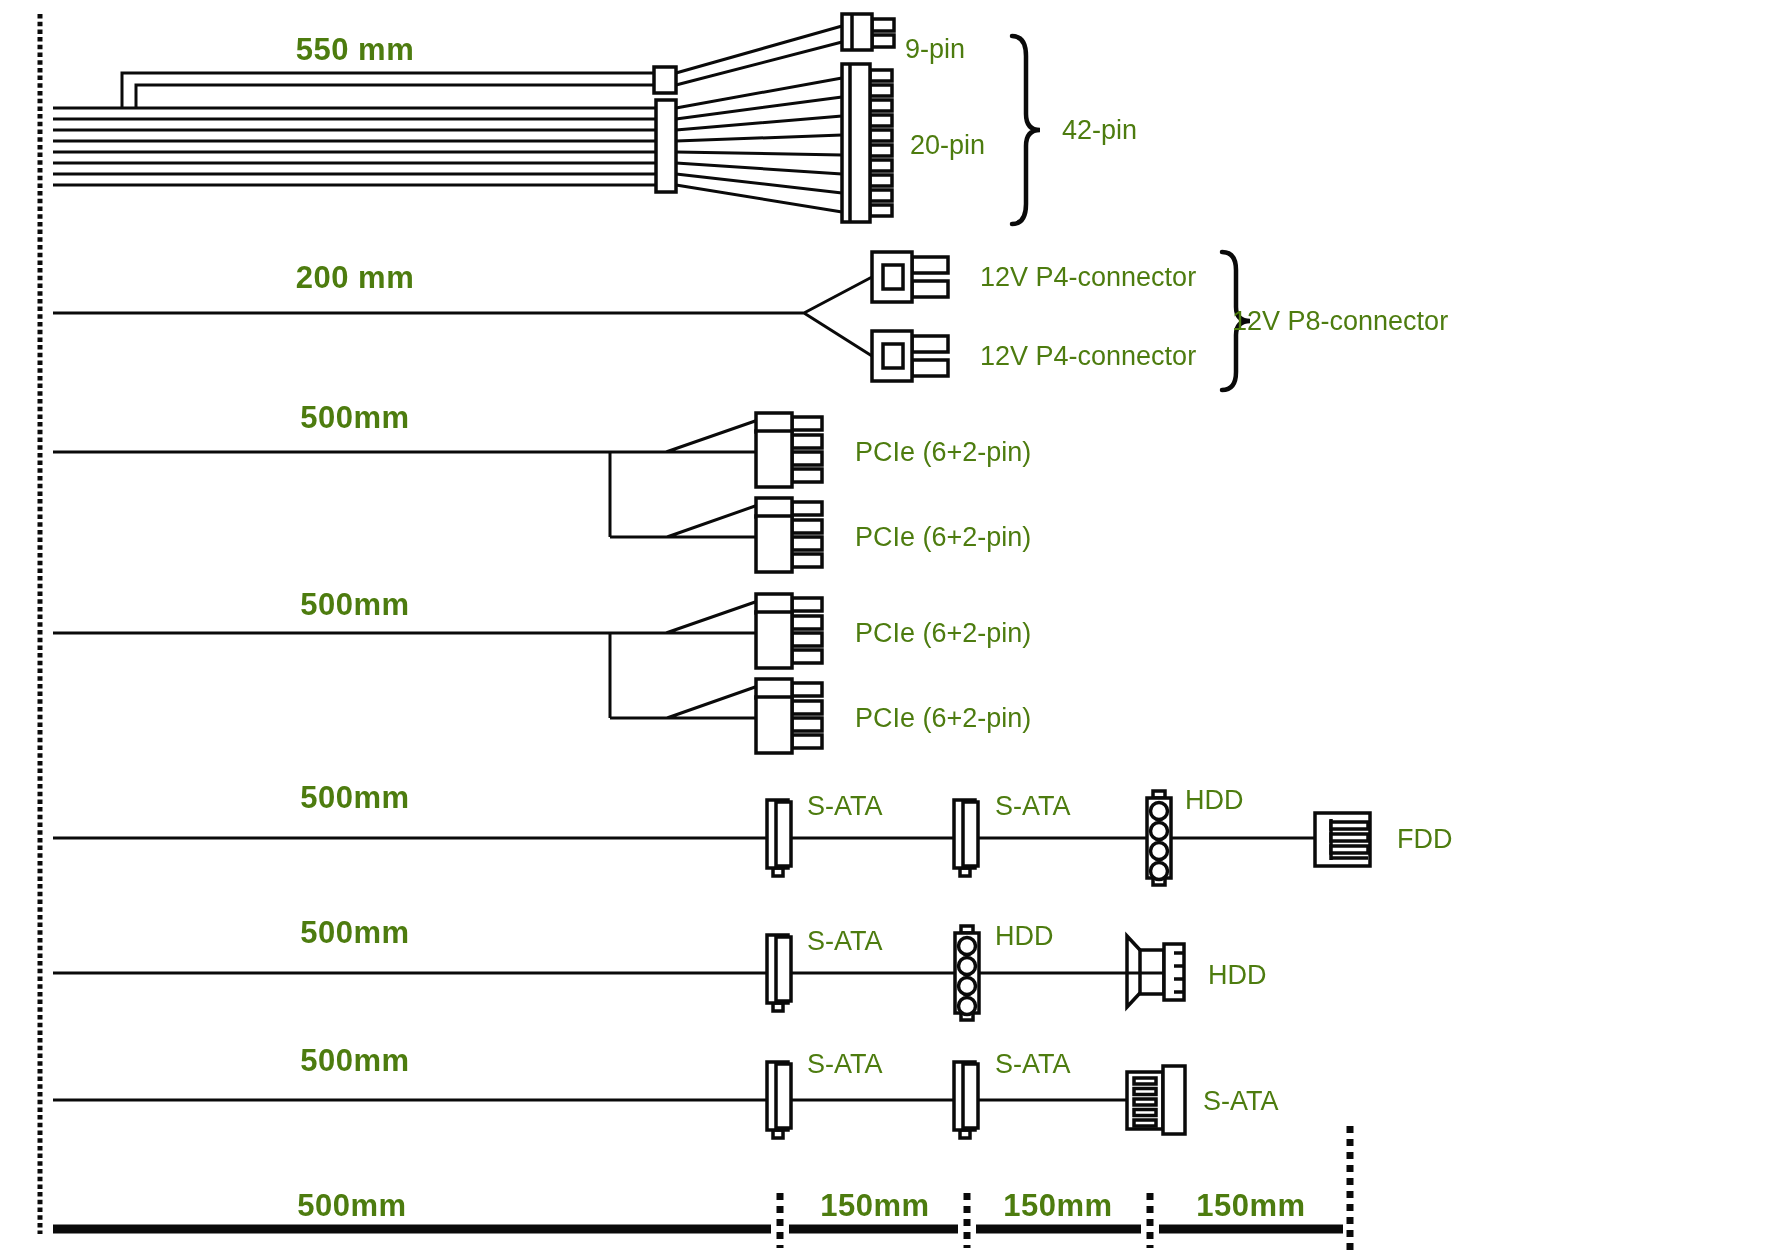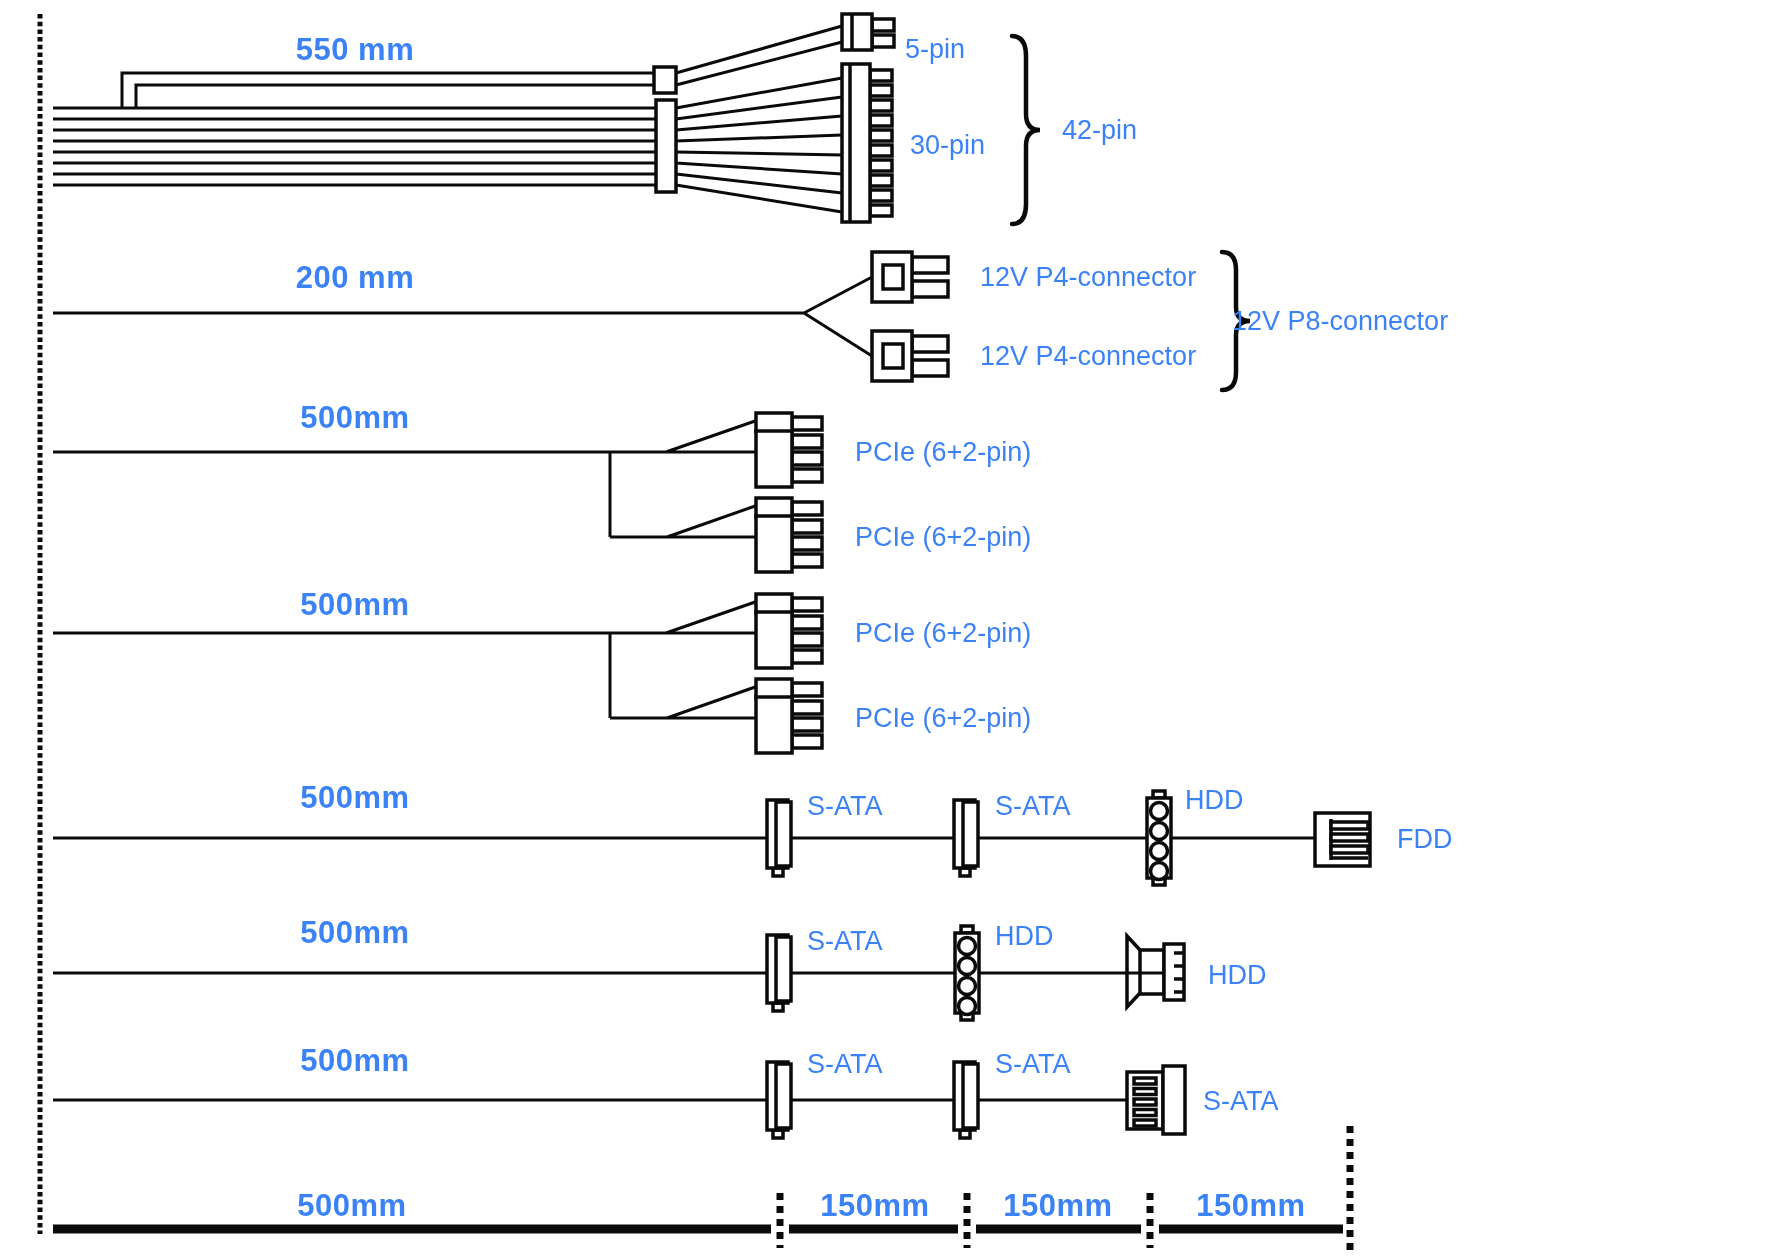--- a/index.html
+++ b/index.html
@@ -5,21 +5,21 @@
   html,body { margin:0; padding:0; background:#ffffff; }
   .canvas {
     position:relative;
     width:1772px; height:1258px;
     background:#ffffff;
     font-family:"Liberation Sans", sans-serif;
     color:#0a0a0a;
     overflow:hidden;
   }
   .art { position:absolute; inset:0; }
-  .lbl { position:absolute; white-space:nowrap; color:#3b82f6; }
+  .lbl { position:absolute; white-space:nowrap; color:#4d7c0f; }
   .center { transform:translate(-50%,-50%); }
   .leftmid { transform:translateY(-50%); }
   .dim { font-size:31px; font-weight:bold; letter-spacing:0.5px; }
   .con { font-size:27px; font-weight:normal; }
 </style>
 </head>
 <body>
 
 <div class="canvas">
 
@@ -174,22 +174,22 @@
   </svg>
 
   <span class="lbl center dim" style="left:355px; top:50px">550 mm</span>
   <span class="lbl center dim" style="left:355px; top:278px">200 mm</span>
   <span class="lbl center dim" style="left:355px; top:418px">500mm</span>
   <span class="lbl center dim" style="left:355px; top:605px">500mm</span>
   <span class="lbl center dim" style="left:355px; top:798px">500mm</span>
   <span class="lbl center dim" style="left:355px; top:933px">500mm</span>
   <span class="lbl center dim" style="left:355px; top:1061px">500mm</span>
 
-  <span class="lbl leftmid con" style="left:905px;  top:49px">5-pin</span>
-  <span class="lbl leftmid con" style="left:910px;  top:145px">30-pin</span>
+  <span class="lbl leftmid con" style="left:905px;  top:49px">9-pin</span>
+  <span class="lbl leftmid con" style="left:910px;  top:145px">20-pin</span>
   <span class="lbl leftmid con" style="left:1062px; top:130px">42-pin</span>
 
   <span class="lbl leftmid con" style="left:980px;  top:277px">12V P4-connector</span>
   <span class="lbl leftmid con" style="left:980px;  top:356px">12V P4-connector</span>
   <span class="lbl leftmid con" style="left:1232px; top:321px">12V P8-connector</span>
 
   <span class="lbl leftmid con" style="left:855px; top:452px">PCIe (6+2-pin)</span>
   <span class="lbl leftmid con" style="left:855px; top:537px">PCIe (6+2-pin)</span>
   <span class="lbl leftmid con" style="left:855px; top:633px">PCIe (6+2-pin)</span>
   <span class="lbl leftmid con" style="left:855px; top:718px">PCIe (6+2-pin)</span>

